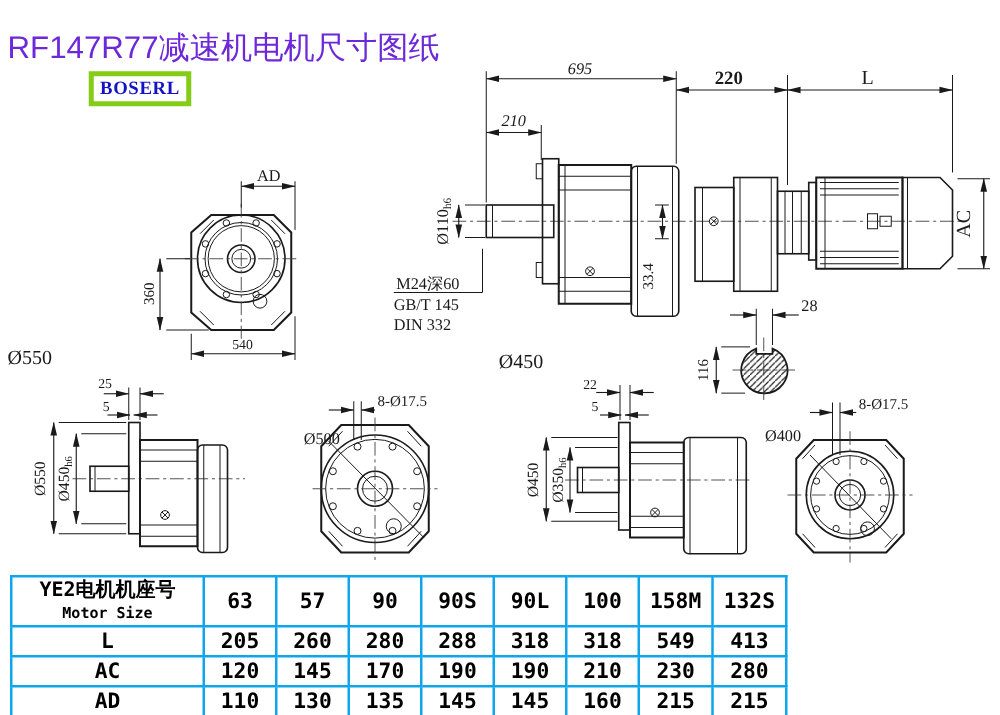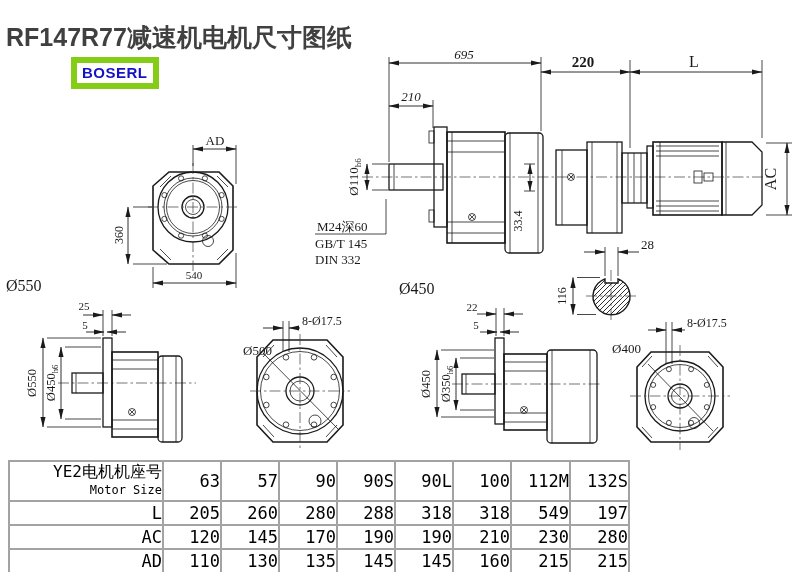--- a/index.html
+++ b/index.html
@@ -1,36 +1,36 @@
 <!DOCTYPE html>
 <html><head>
 <meta charset="utf-8">
 <style>
   html,body{margin:0;padding:0;}
   body{width:800px;height:572px;background:#ffffff;position:relative;overflow:hidden;
        font-family:"Liberation Sans","DejaVu Sans",sans-serif;}
-  .page-title{position:absolute;left:6px;top:4px;font-size:25px;font-weight:bold;color:#404040;
+  .page-title{position:absolute;left:6px;top:4px;font-size:25px;font-weight:normal;color:#6d28d9;
        letter-spacing:0px;white-space:nowrap;}
-  .logo-box{position:absolute;left:71px;top:57px;border:6px solid #84cc16;padding:0 5px;
-       font-family:Liberation Sans, sans-serif;font-weight:bold;font-size:15px;
+  .logo-box{position:absolute;left:71px;top:57px;border:4px solid #84cc16;padding:0 5px;
+       font-family:Liberation Serif, serif;font-weight:bold;font-size:15px;
        color:#1412c6;line-height:20px;letter-spacing:.5px;background:#fff;}
   .draw-wrap{position:absolute;left:0;top:0;width:800px;height:460px;}
   svg{display:block;}
   svg text{font-family:"Liberation Serif","DejaVu Serif",serif;fill:#1a1a1a;}
   .ln{stroke:#1a1a1a;stroke-width:1.3;fill:none;stroke-linecap:square;}
   .lnT{stroke:#1a1a1a;stroke-width:1.6;fill:none;stroke-linecap:square;}
   .thin{stroke:#1a1a1a;stroke-width:0.8;fill:none;}
   .dim{stroke:#1a1a1a;stroke-width:0.9;fill:none;}
   .cl{stroke:#3a3a3a;stroke-width:0.7;fill:none;stroke-dasharray:11 3 2.5 3;}
   .it{font-style:italic;}
   .dim-table{position:absolute;left:8px;top:460px;border-collapse:collapse;table-layout:fixed;
        width:622px;background:#fff;font-family:"DejaVu Sans Mono","Liberation Mono",monospace;
        color:#000;}
-  .dim-table th,.dim-table td{border:2px solid #a3a3a3;text-align:right;vertical-align:middle;
-       padding:0;font-weight:normal;font-size:17px;overflow:hidden;white-space:nowrap;}
+  .dim-table th,.dim-table td{border:2px solid #0ea5e9;text-align:center;vertical-align:middle;
+       padding:0;font-weight:bold;font-size:17px;overflow:hidden;white-space:nowrap;}
   .dim-table tr.hdr th{height:38px;line-height:19px;}
   .dim-table tr.row td{height:22px;}
   .hdr-cn{font-size:16px;display:block;}
   .hdr-en{font-size:12px;display:block;}
 </style>
 </head>
 <body>
 
 <h1 class="page-title">RF147R77减速机电机尺寸图纸</h1>
 <div class="logo-box">BOSERL</div>
@@ -335,33 +335,33 @@
     <th>
           <span class="hdr-cn">YE2电机机座号</span>
           <span class="hdr-en">Motor Size</span>
         </th>
     <th>63</th>
     <th>57</th>
     <th>90</th>
     <th>90S</th>
     <th>90L</th>
     <th>100</th>
-    <th>112M</th>
+    <th>158M</th>
     <th>132S</th>
   </tr>
   <tr class="row">
     <td>L</td>
     <td>205</td>
     <td>260</td>
     <td>280</td>
     <td>288</td>
     <td>318</td>
     <td>318</td>
     <td>549</td>
-    <td>197</td>
+    <td>413</td>
   </tr>
   <tr class="row">
     <td>AC</td>
     <td>120</td>
     <td>145</td>
     <td>170</td>
     <td>190</td>
     <td>190</td>
     <td>210</td>
     <td>230</td>

